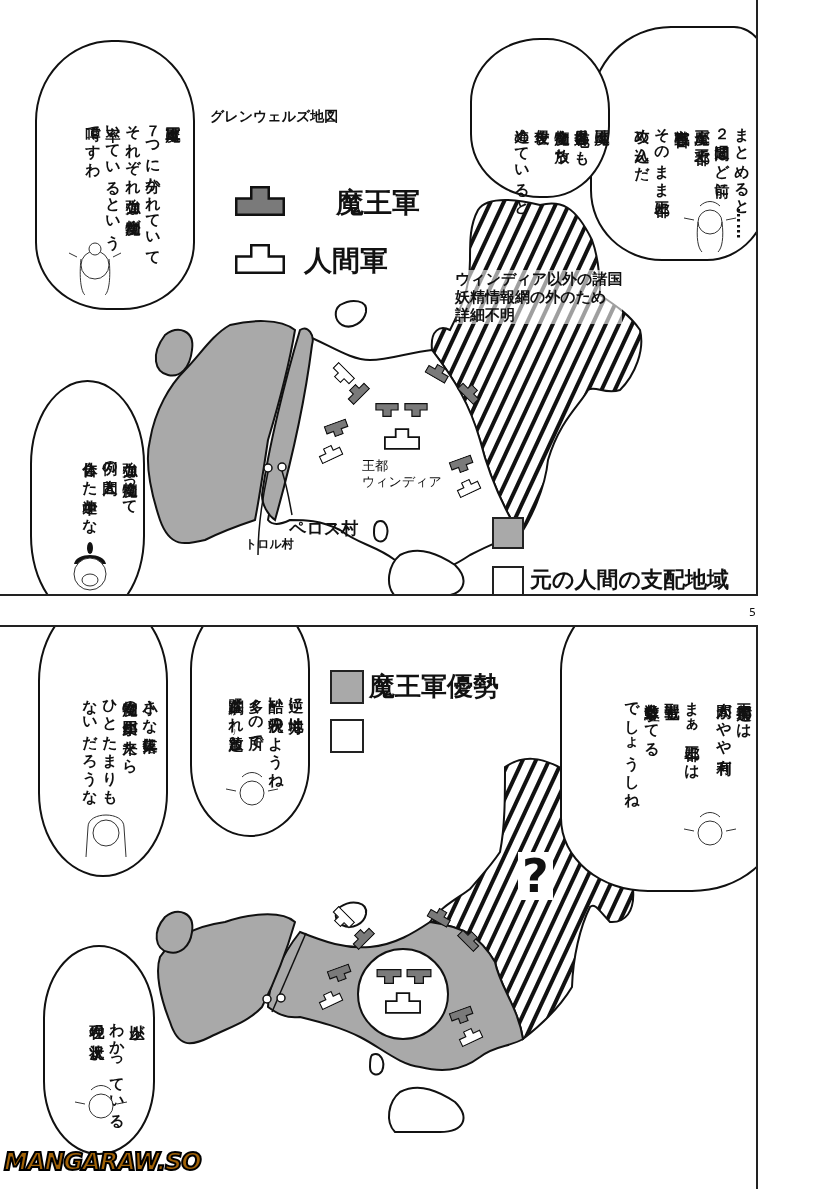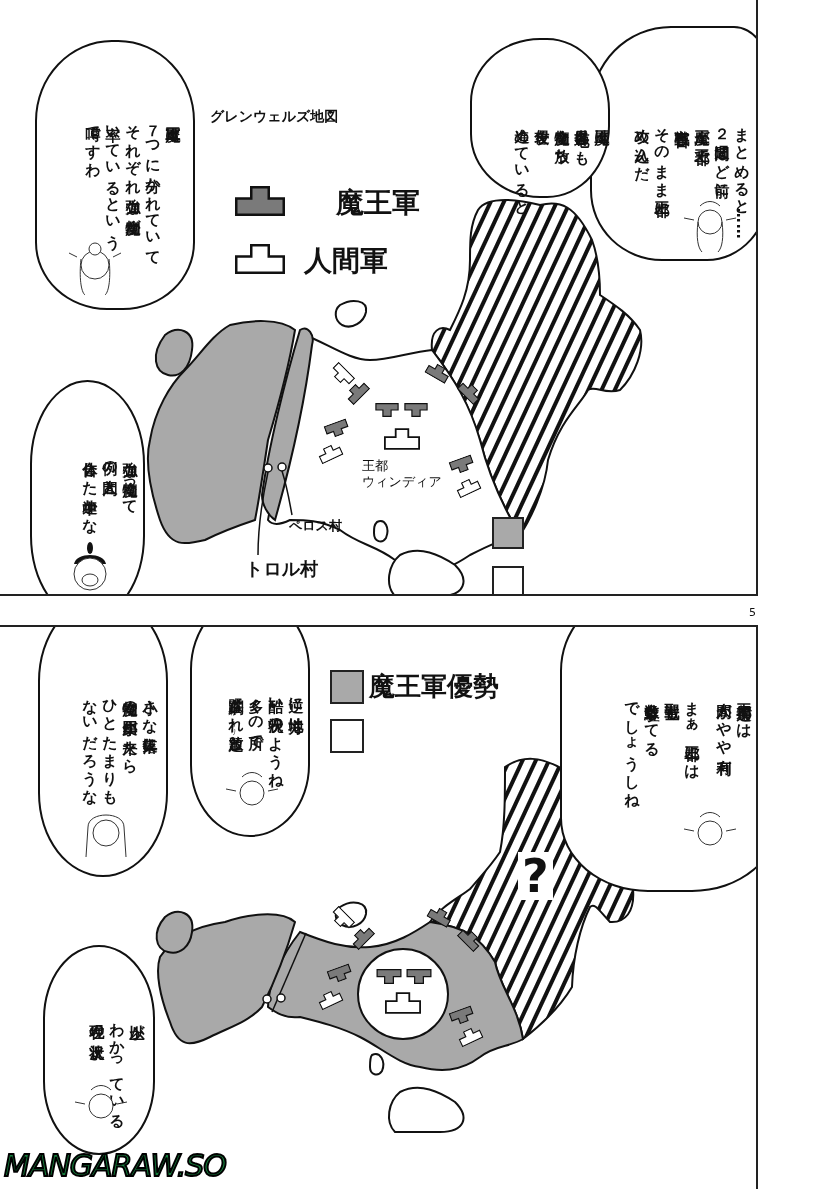--- a/index.html
+++ b/index.html
@@ -5,21 +5,21 @@
   html, body { margin:0; padding:0; background:#fff; }
   body { width:836px; height:1189px; position:relative; overflow:hidden;
          font-family:"DejaVu Sans", sans-serif; color:#111; }
   .panel { position:absolute; border:2px solid #222; background:#fff; overflow:hidden; box-sizing:border-box; }
   .bubble { position:absolute; border:2px solid #111; background:#fff; border-radius:50%; box-sizing:border-box; }
   .vtext { position:absolute; writing-mode:vertical-rl; font-weight:bold; font-size:15px; line-height:20px; letter-spacing:1px; white-space:pre; }
   .face { position:absolute; }
   .abs { position:absolute; }
   .legend-label { position:absolute; font-weight:bold; white-space:nowrap; }
   .page-num { position:absolute; font-size:11px; }
-  .watermark { position:absolute; font-family:"DejaVu Sans", sans-serif; font-weight:normal; font-size:30px; color:#15803d;
+  .watermark { position:absolute; font-family:"DejaVu Sans", sans-serif; font-weight:bold; font-size:24px; color:#a16207;
      -webkit-text-stroke:2px #000; letter-spacing:-1px; font-style:italic; }
   svg { display:block; }
 </style>
 </head>
 <body>
 
 <svg width="0" height="0" style="position:absolute">
   <defs>
     <pattern id="hatch" patternUnits="userSpaceOnUse" width="12" height="12" patternTransform="rotate(25)">
       <rect width="12" height="12" fill="#fff"></rect>
@@ -78,30 +78,36 @@
 
   <svg class="abs" style="left:235px;top:184px" width="50" height="34">
       <use href="#troop" width="50" height="34" fill="#7a7a7a"></use>
     </svg>
   <div class="legend-label" style="left:296px;top:184px;font-size:28px;margin-left:40px;">魔王軍</div>
   <svg class="abs" style="left:235px;top:242px" width="50" height="34">
       <use href="#troop" width="50" height="34" fill="#fff"></use>
     </svg>
   <div class="legend-label" style="left:304px;top:242px;font-size:28px;">人間軍</div>
 
+  <div class="abs" style="left:455px;top:270px;font-size:15px;font-weight:bold;line-height:18px;background:rgba(255,255,255,0.6)">
+    <div>ウィンディア以外の諸国</div>
+    <div>妖精情報網の外のため</div>
+    <div>詳細不明</div>
+  </div>
 
   <div class="abs" style="left:362px;top:458px;font-size:13px;text-align:left;line-height:16px;">
     <div>王都</div>
     <div>ウィンディア</div>
   </div>
-  <div class="abs" style="left:289px;top:517px;font-size:13px;font-weight:bold;">ペロス村</div>
-  <div class="abs" style="left:245px;top:557px;font-size:18px;font-weight:bold;">トロル村</div>
+  <div class="abs" style="left:289px;top:517px;font-size:17px;font-weight:bold;">ペロス村</div>
+  <div class="abs" style="left:245px;top:536px;font-size:12px;font-weight:bold;">トロル村</div>
 
   <div class="abs" style="left:492px;top:517px;width:28px;height:28px;background:#a9a9a9;border:2px solid #222;"></div>
   <div class="abs" style="left:492px;top:566px;width:28px;height:28px;background:#fff;border:2px solid #222;"></div>
+  <div class="legend-label" style="left:530px;top:565px;font-size:22px;">元の人間の支配地域</div>
 
   <div class="bubble" style="left:35px;top:40px;width:160px;height:270px;border-radius:48% 48% 45% 45%/30% 30% 25% 25%;">
     <div class="vtext" style="left:26px;top:35px;height:170px;">
       <span>魔王軍は</span>
       <span>７つに分かれていて</span>
       <span>それぞれ強力な魔物が</span>
       <span>率いているという</span>
       <span>噂ですわ</span>
     </div>
     <div class="face" style="left:30px;top:195px;width:56px;height:60px;">

